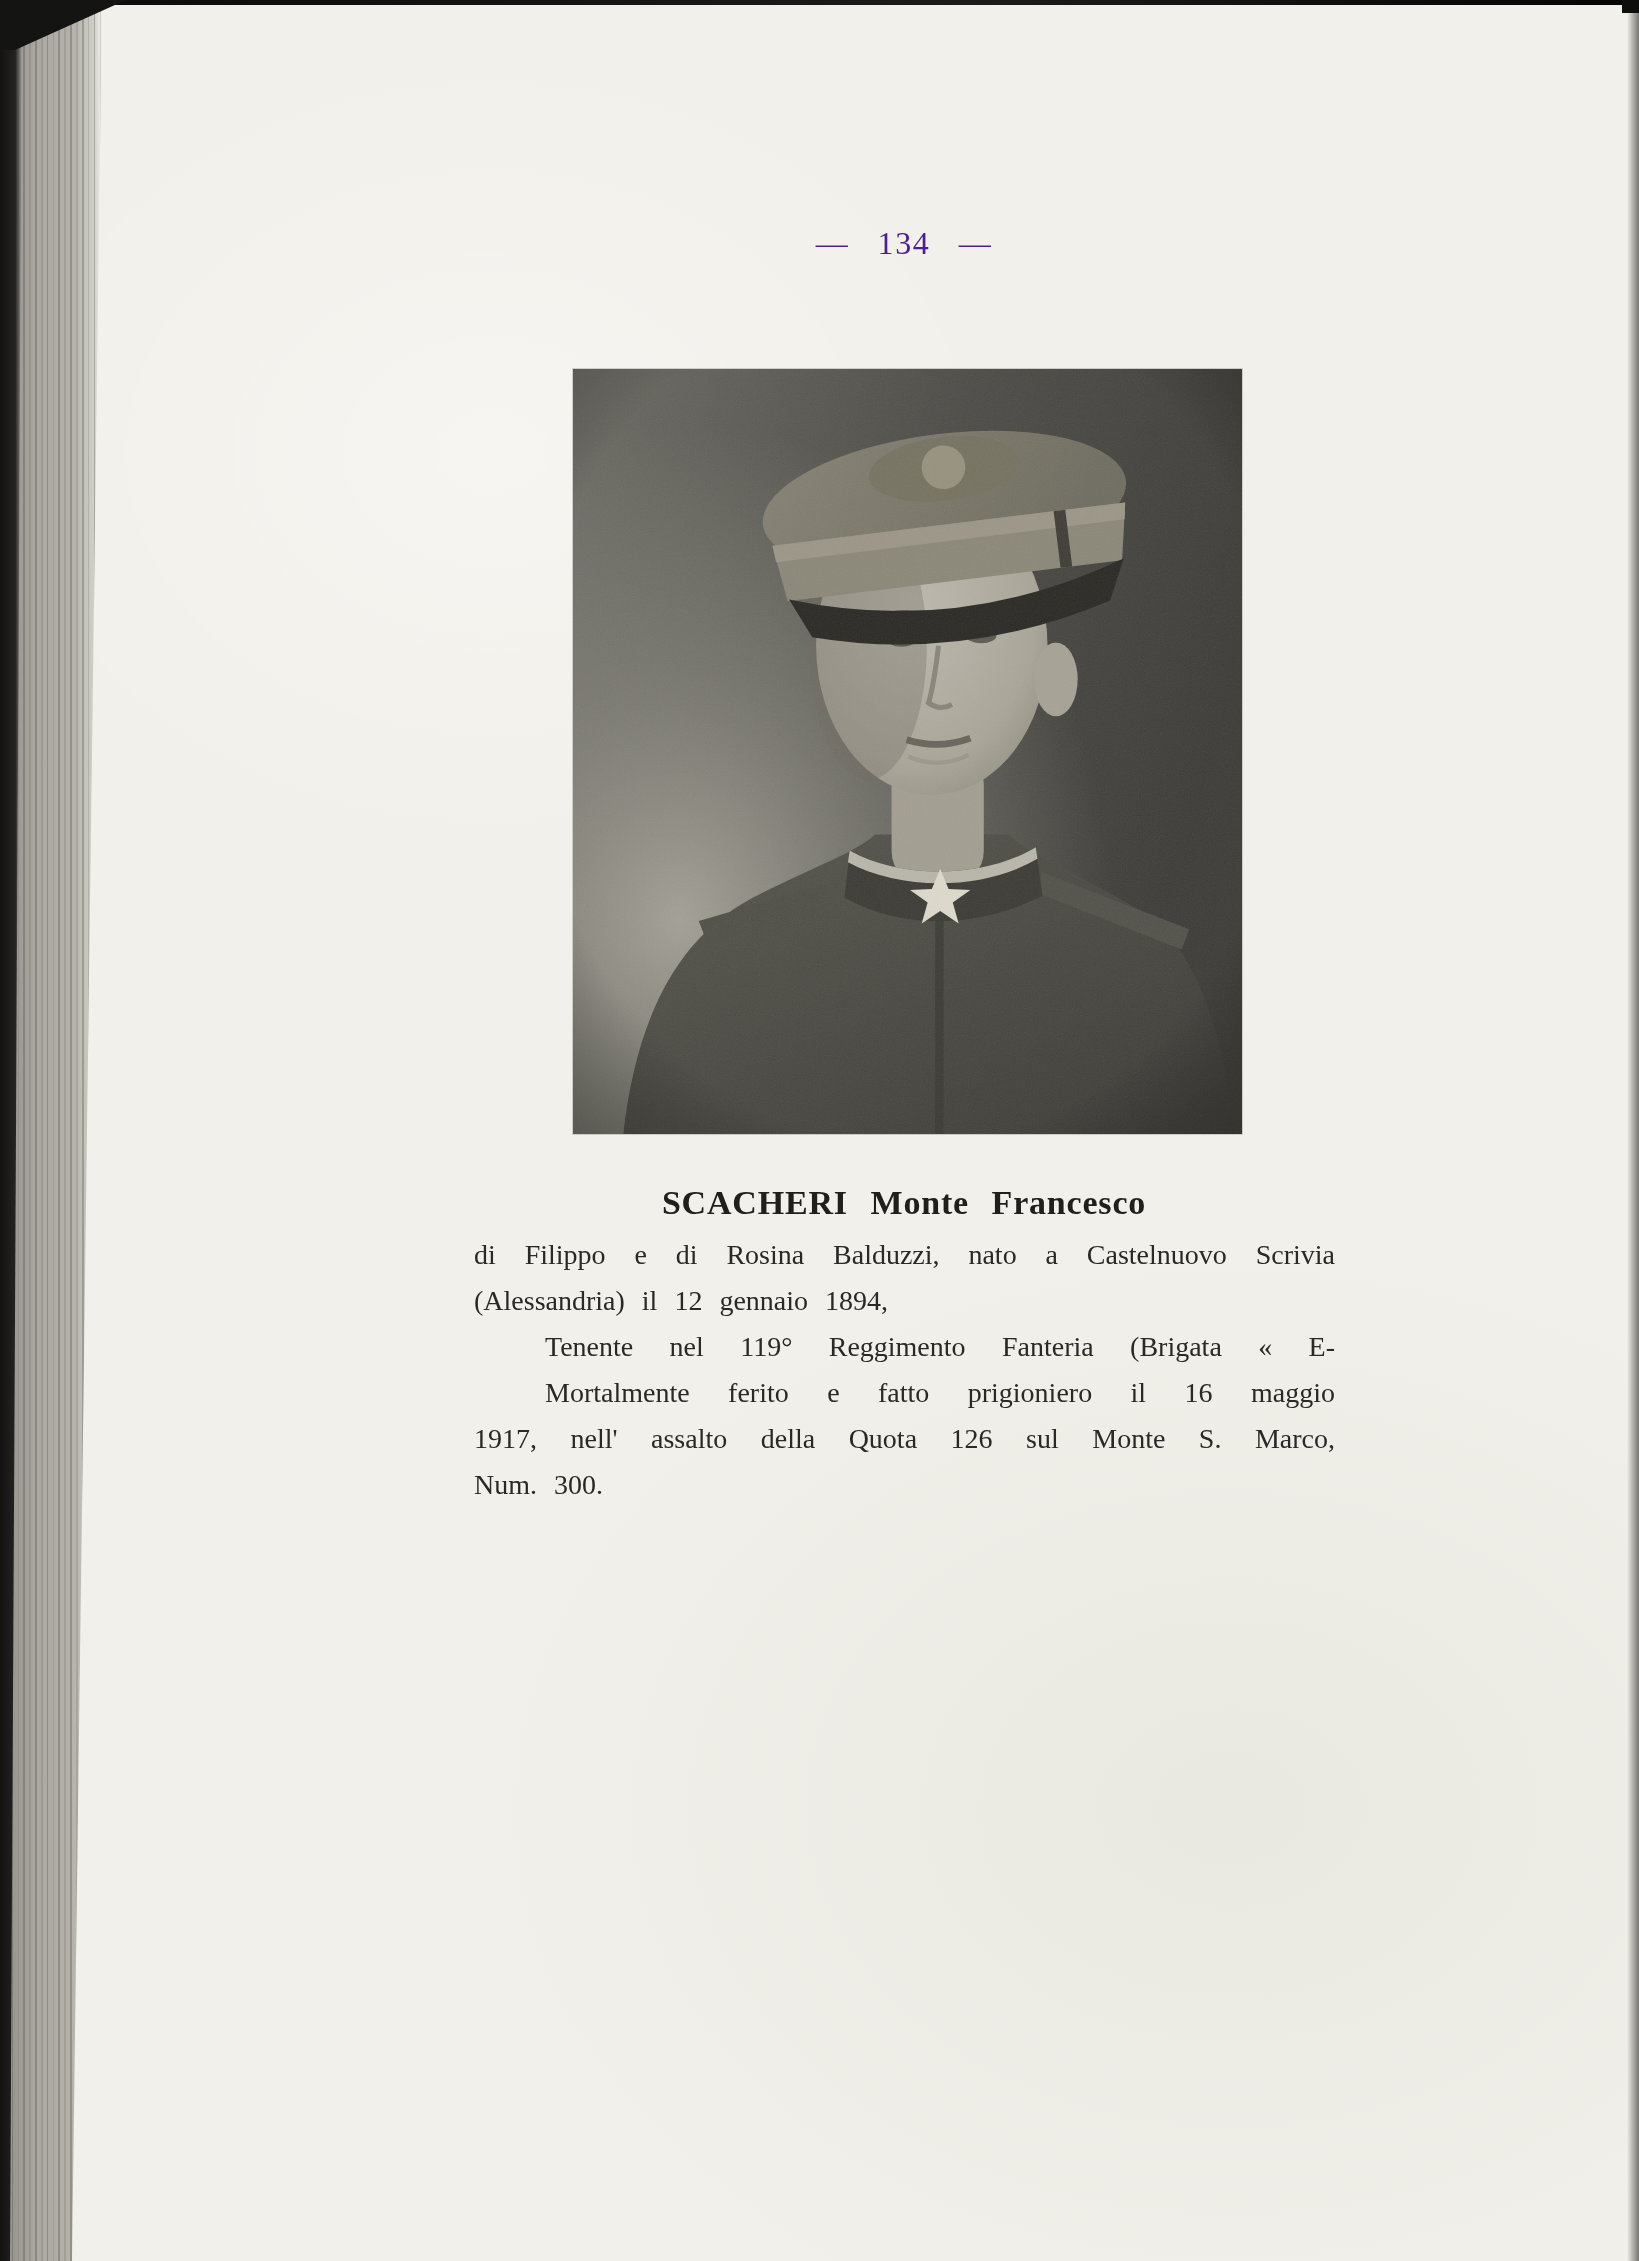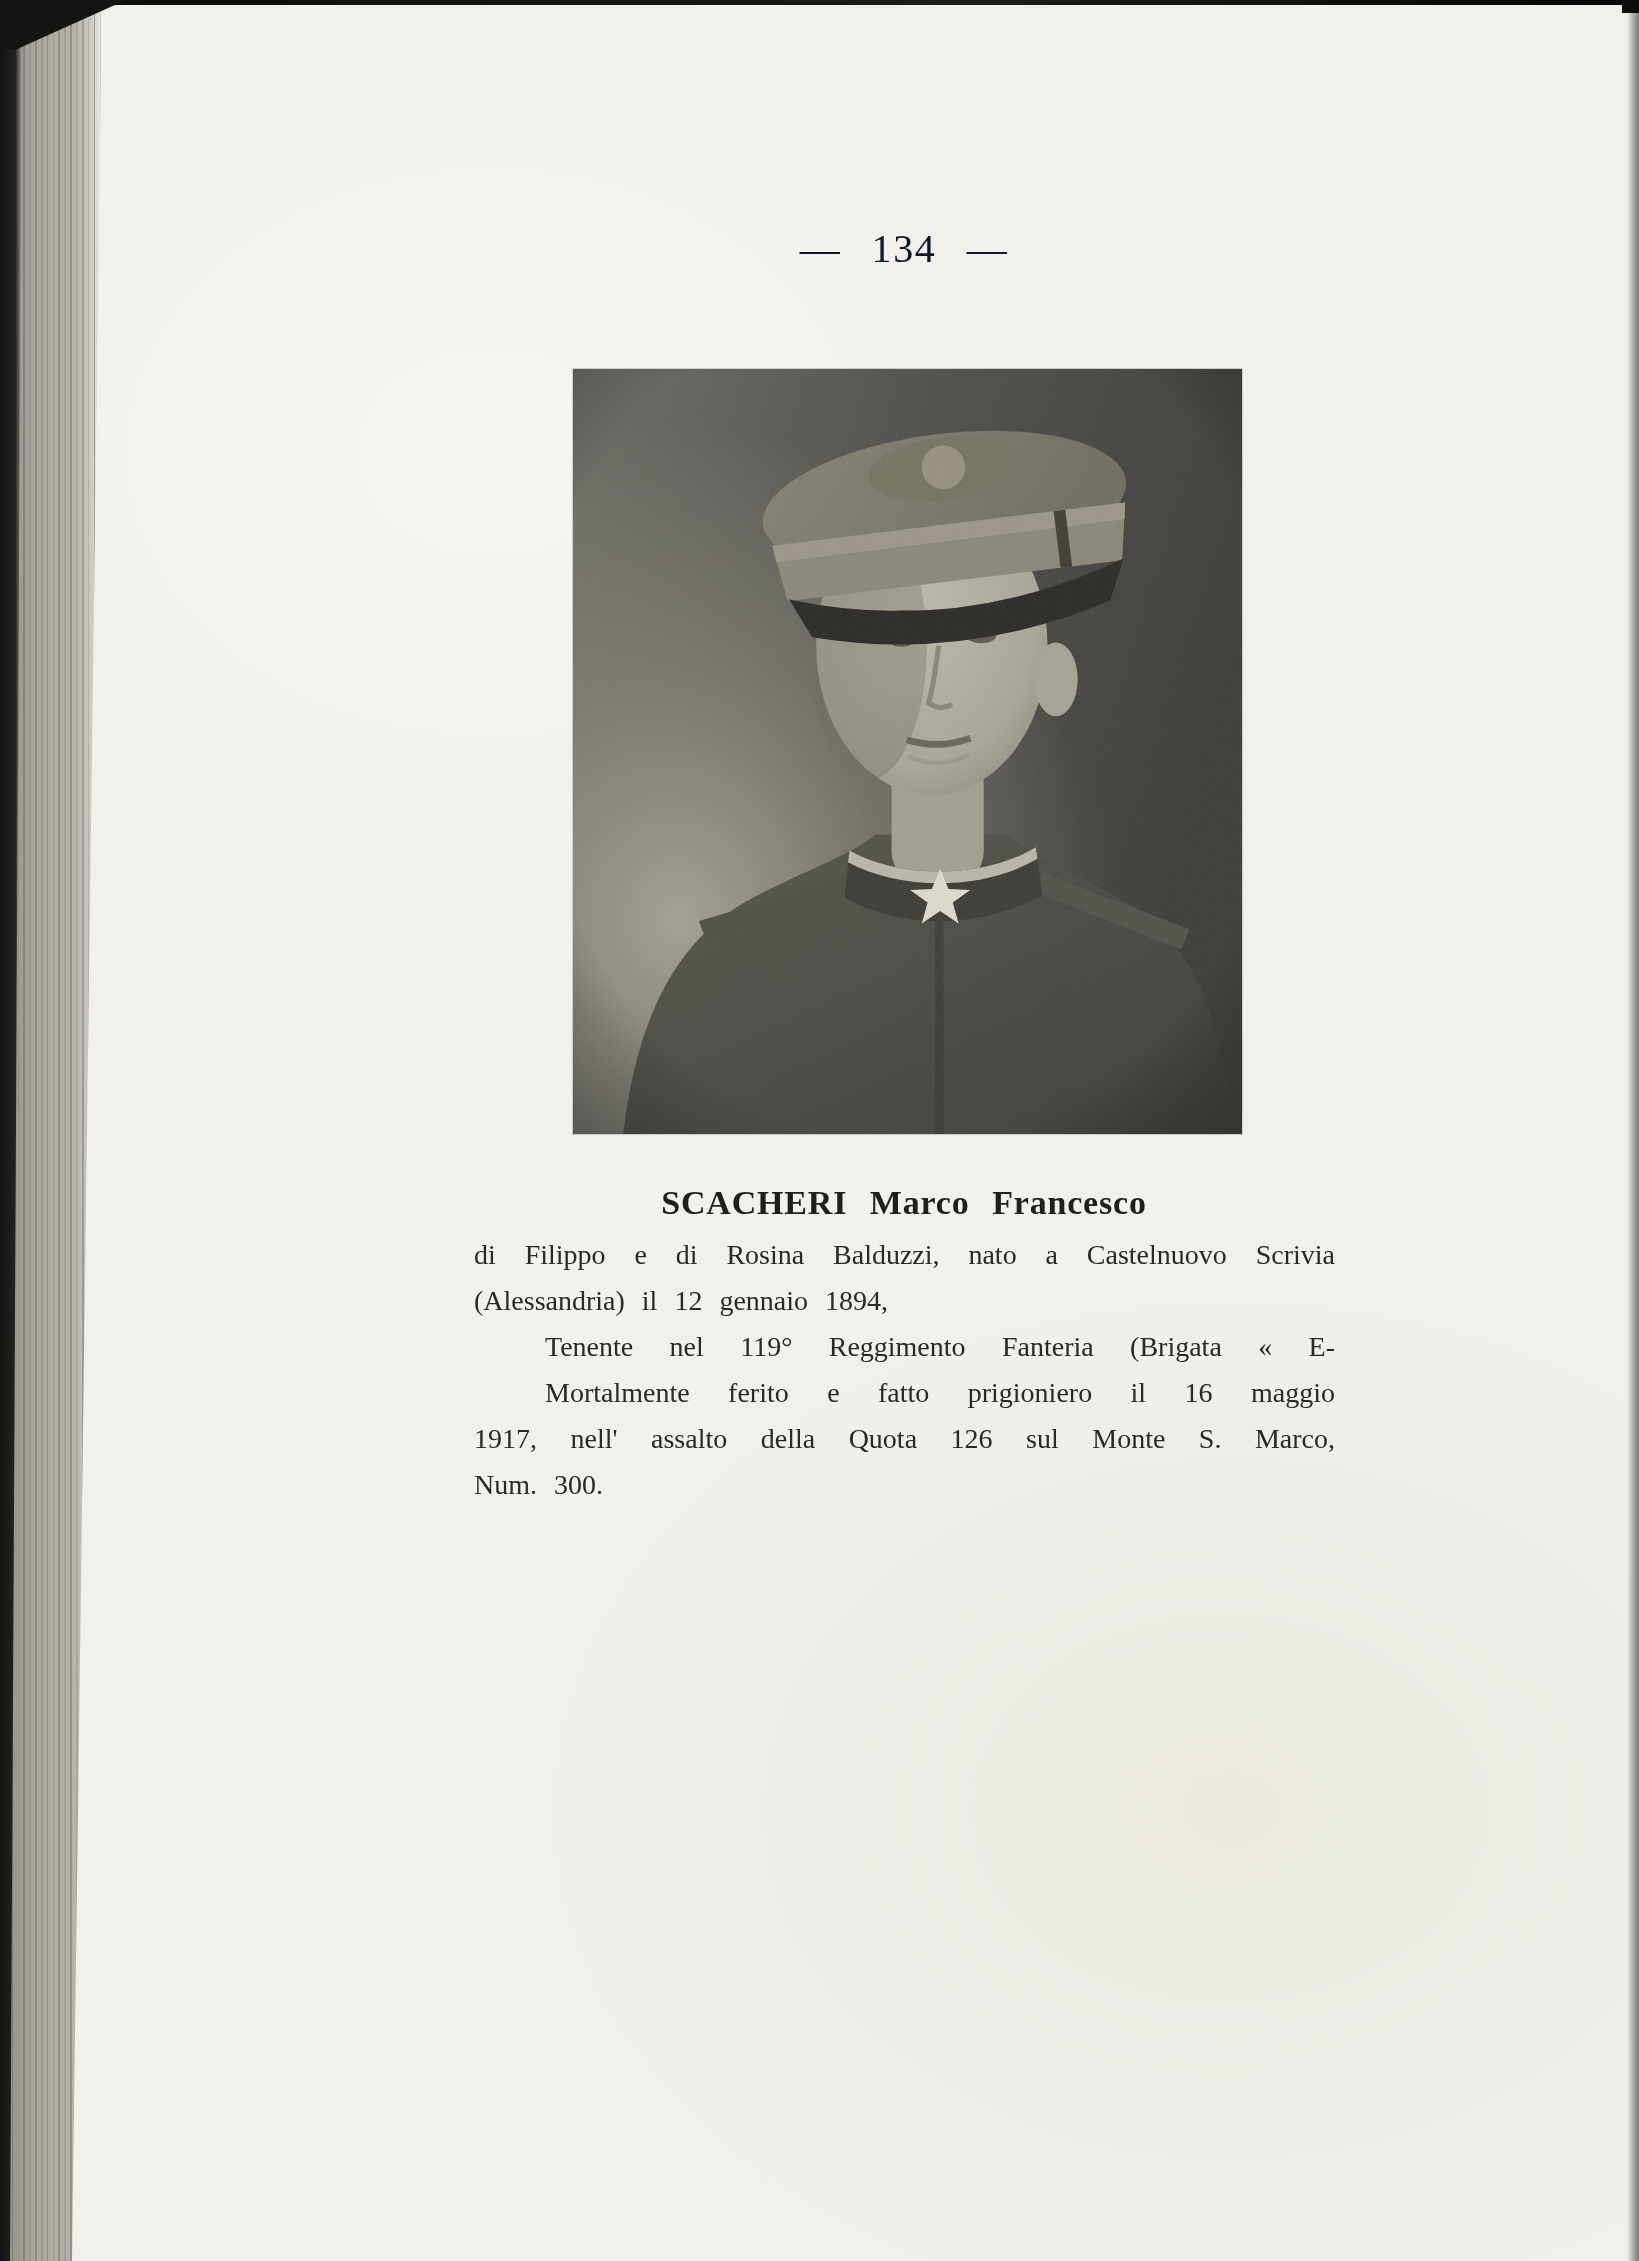--- a/index.html
+++ b/index.html
@@ -44,21 +44,21 @@
   
   .paper-tone{
     position:absolute;inset:0;z-index:1;
     background:
       radial-gradient(755px 587px at 30% 20%,rgba(255,255,255,0.35),rgba(0,0,0,0) 70%),
       radial-gradient(1006px 755px at 75% 80%,rgba(224,222,214,0.45),rgba(0,0,0,0) 75%);
   }
   
   .page-number{
     position:absolute;left:474px;top:225px;width:860px;z-index:3;
-    text-align:center;font-size:40px;letter-spacing:1.7px;word-spacing:18.4px;color:#0f172a;
+    text-align:center;font-size:32px;letter-spacing:1.7px;word-spacing:18.4px;color:#4c1d95;
   }
   .photo-frame{
     position:absolute;left:573px;top:369px;width:669px;height:765px;z-index:3;margin:0;
     box-shadow:0 0 0 0.8px rgba(60,58,52,0.25);
   }
   .photo-frame svg{display:block;width:100%;height:100%;}
   .entry-heading{
     position:absolute;left:474px;top:1184px;width:860px;z-index:3;margin:0;
     text-align:center;font-size:34px;font-weight:700;letter-spacing:0.8px;word-spacing:13.4px;
     color:#201f1c;
@@ -162,21 +162,21 @@
       <ellipse cx="452" cy="120" rx="90" ry="38" fill="#75725f" opacity="0.8"></ellipse>
       <circle cx="452" cy="118" r="26" fill="#9a9682" opacity="0.9"></circle>
       <path d="M 250 252 Q 448 320 652 252 L 630 300 Q 448 352 272 300 Z" fill="#2a2924"></path>
     </g>
 
     <rect x="0" y="0" width="798" height="912" filter="url(#grainF)" opacity="0.10"></rect>
     <rect x="0" y="0" width="798" height="912" fill="url(#vign)"></rect>
   </svg>
 </figure>
 
-<h1 class="entry-heading">SCACHERI Marco Francesco</h1>
+<h1 class="entry-heading">SCACHERI Monte Francesco</h1>
 
 <div class="text-block">
   <div class="line just">di Filippo e di Rosina Balduzzi, nato a Castelnuovo Scrivia</div>
   <div class="line plain">(Alessandria) il 12 gennaio 1894,</div>
   <div class="line just indent">Tenente nel 119° Reggimento Fanteria (Brigata « E-</div>
   <div class="line just indent">Mortalmente ferito e fatto prigioniero il 16 maggio</div>
   <div class="line just">1917, nell' assalto della Quota 126 sul Monte S. Marco,</div>
   <div class="line plain">Num. 300.</div>
 </div>
 

